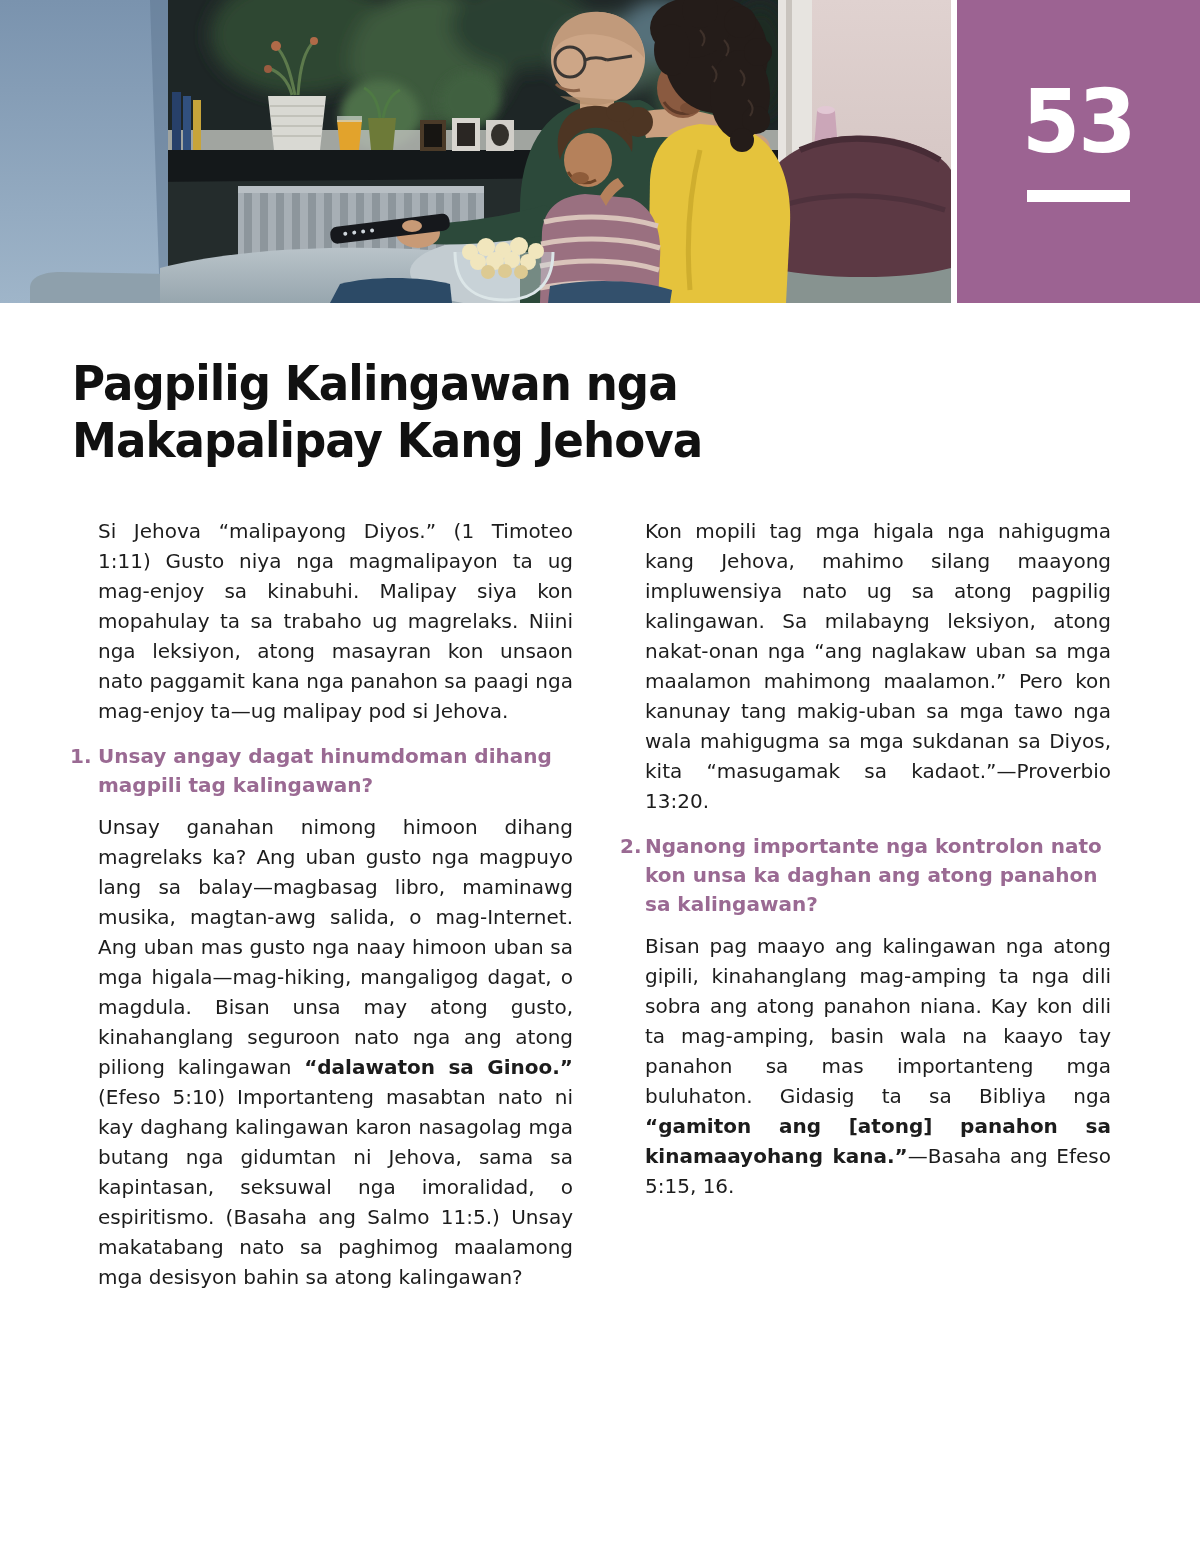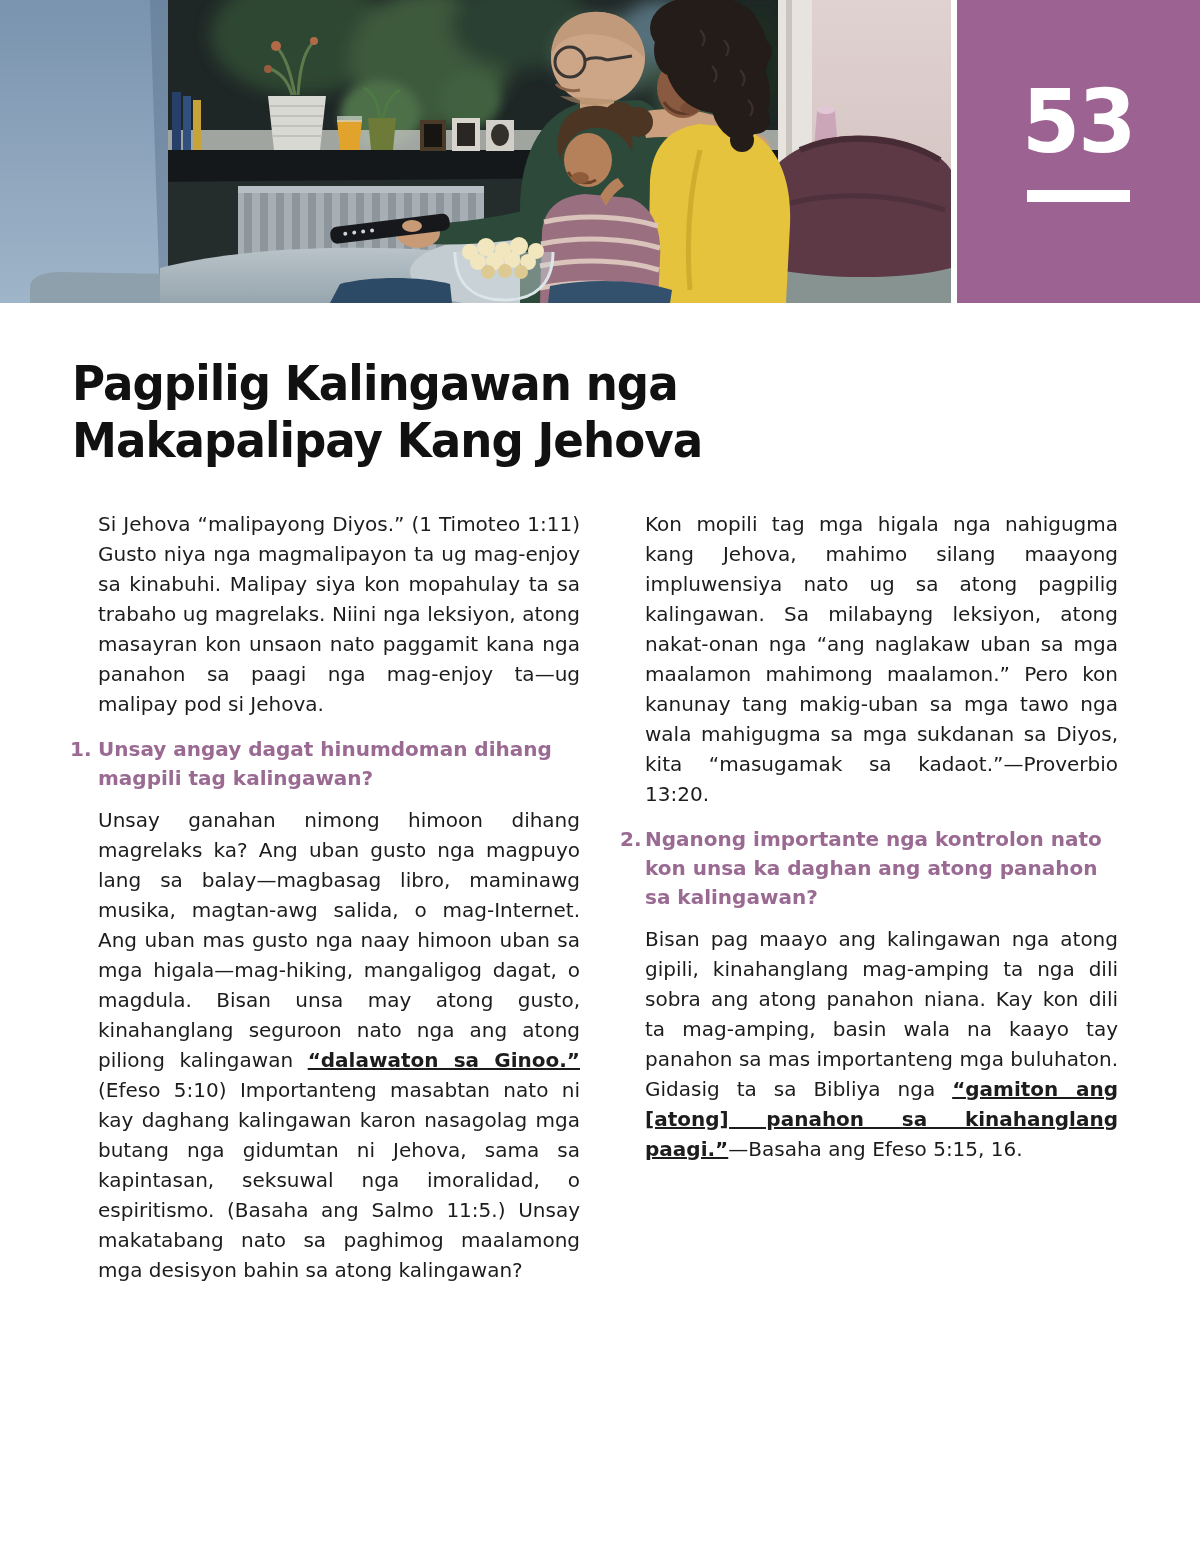--- a/index.html
+++ b/index.html
@@ -32,27 +32,27 @@
     font-size:48px;line-height:57px;font-weight:bold;color:#111111;
     letter-spacing:-1px;
     transform:scaleX(0.94);transform-origin:left top;
     white-space:nowrap;
   }
   
   .columns{display:flex;margin-left:70px;}
   .col-left{width:515px;margin-right:35px;}
   .col-right{width:503px;}
   .body-para{
-    margin:5px;
+    margin:12px;
     font-size:20px;line-height:30px;
     text-align:justify;
   }
   .col-left .body-para{margin-left:28px;}
   .col-right .body-para{margin-left:25px;}
-  .body-para b{font-weight:bold;text-decoration:underline;}
+  .body-para b{font-weight:bold;}
   .question{
     display:flex;
     margin:16px 0 12px 0;
     font-size:20px;line-height:29px;font-weight:bold;
   }
   .q-num{flex-shrink:0;}
   .col-left .q-num{width:28px;}
   .col-right .q-num{width:25px;}
   .q-text{flex:1;}
 </style>
@@ -318,17 +318,17 @@
     </section>
 
     <section class="col col-right">
       <p class="body-para">Kon mopili tag mga higala nga nahigugma kang Jehova, mahimo silang maayong impluwensiya nato ug sa atong pagpilig kalingawan. Sa milabayng leksiyon, atong nakat-onan nga “ang naglakaw uban sa mga maalamon mahimong maalamon.” Pero kon kanunay tang makig-uban sa mga tawo nga wala mahigugma sa mga sukdanan sa Diyos, kita “masugamak sa kadaot.”—Proverbio 13:20.</p>
 
       <div class="question" style="color:#9a6a93;">
         <span class="q-num">2.</span>
         <span class="q-text">Nganong importante nga kontrolon nato kon unsa ka daghan ang atong panahon sa kalingawan?</span>
       </div>
 
-      <p class="body-para"><span>Bisan pag maayo ang kalingawan nga atong gipili, kinahanglang mag-amping ta nga dili sobra ang atong panahon niana. Kay kon dili ta mag-amping, basin wala na kaayo tay panahon sa mas importanteng mga buluhaton. Gidasig ta sa Bibliya nga </span><b>“gamiton ang [atong] panahon sa kinahanglang paagi.”</b><span>—Basaha ang Efeso 5:15, 16.</span></p>
+      <p class="body-para"><span>Bisan pag maayo ang kalingawan nga atong gipili, kinahanglang mag-amping ta nga dili sobra ang atong panahon niana. Kay kon dili ta mag-amping, basin wala na kaayo tay panahon sa mas importanteng mga buluhaton. Gidasig ta sa Bibliya nga </span><b>“gamiton ang [atong] panahon sa kinamaayohang kana.”</b><span>—Basaha ang Efeso 5:15, 16.</span></p>
     </section>
 
   </main>
 </div>
 
 </body></html>

